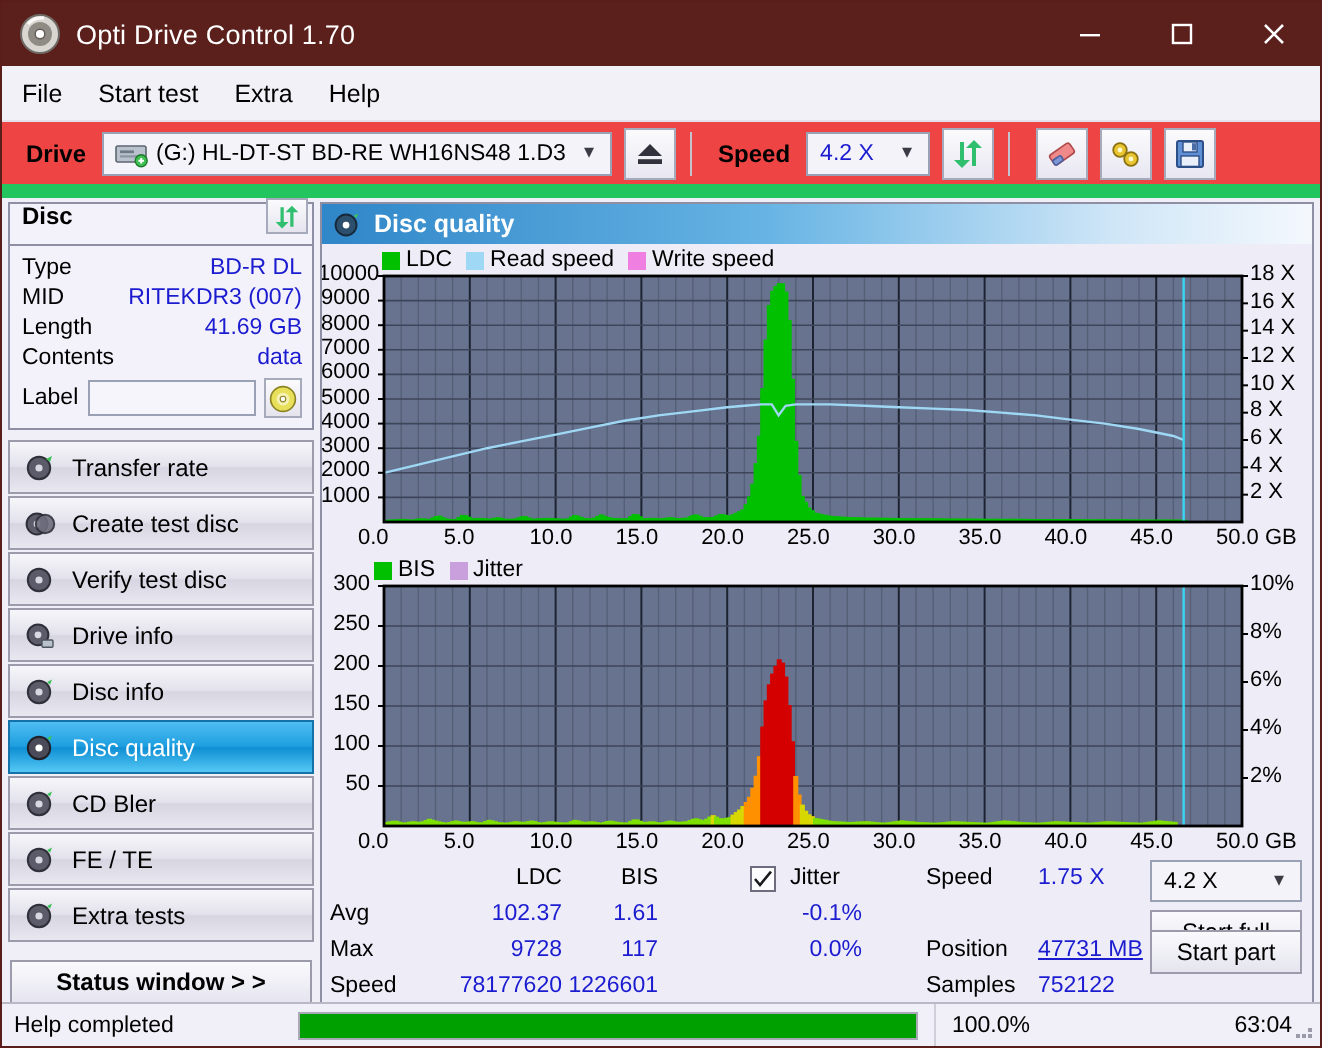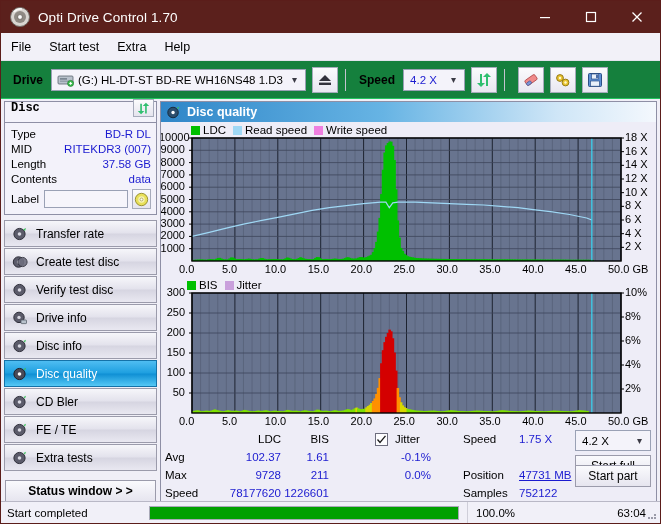--- a/index.html
+++ b/index.html
@@ -58,25 +58,25 @@
   .menu-item {
     padding: 2px 9px;
     color: #000;
     font-size: 12.5px;
     white-space: nowrap;
   }
 
   
   #toolbar {
     height: 38px;
-    background: #15803d;
+    background: #ef4444;
     display: flex;
     align-items: center;
     padding: 0 6px;
-    border-bottom: 1px solid #22c55e;
+    border-bottom: 7px solid #22c55e;
   }
   .tb-label {
     font-weight: bold;
     font-size: 12px;
     margin: 0 8px 0 6px;
     color: #000;
   }
   .combo {
     height: 22px;
     background: #f4f3fa;
@@ -125,21 +125,20 @@
   .disc-box {
     border: 1px solid #8e8fa5;
     background: #f3f2fa;
   }
   .disc-head {
     display: flex; align-items: center;
     height: 21px;
     padding: 0 2px 8px 6px;
     border-bottom: 1px solid #8e8fa5;
     background: #f3f2fa;
-    font-family: Liberation Mono, monospace;
   }
   .disc-head .t { font-weight: bold; font-size: 12px; color:#000; }
   .disc-head .btn {
     margin-left: auto;
     width: 21px; height: 18px;
     border: 1px solid #a6abbb;
     background: linear-gradient(#fbfbfd,#e5e4ee);
     display:flex;align-items:center;justify-content:center;
   }
   .disc-rows { padding: 3px 5px 4px 6px; }
@@ -392,21 +391,21 @@
           <div class="drow">
             <span class="k">Type</span>
             <span class="v">BD-R DL</span>
           </div>
           <div class="drow">
             <span class="k">MID</span>
             <span class="v">RITEKDR3 (007)</span>
           </div>
           <div class="drow">
             <span class="k">Length</span>
-            <span class="v">37.58 GB</span>
+            <span class="v">41.69 GB</span>
           </div>
           <div class="drow">
             <span class="k">Contents</span>
             <span class="v">data</span>
           </div>
           <div class="label-row">
             <span class="k">Label</span>
             <input class="label-input" type="text" value="" placeholder="" style="">
             <span class="cdbtn">
               <svg width="15" height="15" viewBox="0 0 16 16">
@@ -1215,21 +1214,21 @@
         </div>
         <div class="st k" style="left:234px; top:4px;">Jitter</div>
 
         <div class="st k" style="left:4px;   top:22px;">Avg</div>
         <div class="st v" style="left:58px;  top:22px; width:62px;">102.37</div>
         <div class="st v" style="left:126px; top:22px; width:42px;">1.61</div>
         <div class="st v" style="left:204px; top:22px; width:66px;">-0.1%</div>
 
         <div class="st k" style="left:4px;   top:40px;">Max</div>
         <div class="st v" style="left:58px;  top:40px; width:62px;">9728</div>
-        <div class="st v" style="left:126px; top:40px; width:42px;">211</div>
+        <div class="st v" style="left:126px; top:40px; width:42px;">117</div>
         <div class="st v" style="left:204px; top:40px; width:66px;">0.0%</div>
 
         <div class="st k" style="left:4px;   top:58px;">Speed</div>
         <div class="st v" style="left:48px;  top:58px; width:72px;">78177620</div>
         <div class="st v" style="left:122px; top:58px; width:46px;">1226601</div>
 
         <div class="st k" style="left:302px; top:4px;">Speed</div>
         <div class="st v" style="left:358px; top:4px; width:60px; text-align:left;">1.75 X</div>
         <div class="st k" style="left:302px; top:40px;">Position</div>
         <div class="st v" style="left:358px; top:40px; width:74px; text-align:left;text-decoration:underline;">47731 MB</div>
@@ -1241,21 +1240,21 @@
           <span class="carrow">▾</span>
         </div>
         <div class="sbtn" style="left:414px; top:26px; width:76px; height:22px;">Start full</div>
         <div class="sbtn" style="left:414px; top:36px; width:76px; height:22px;">Start part</div>
       </div>
 
     </div>
   </div>
 
   <div id="statusbar">
-    <div class="sb-cell sb-text">Start completed</div>
+    <div class="sb-cell sb-text">Help completed</div>
     <div class="sb-bar-wrap">
       <div class="sb-bar-fill" id="progfill" style="width: 100%;"></div>
     </div>
     <div class="sb-cell sb-pct">100.0%</div>
     <div class="sb-cell sb-time">63:04</div>
     <span class="grip">
       <svg width="10" height="10" viewBox="0 0 10 10">
         <g fill="#9a9aa8">
           <rect x="7" y="7" width="2" height="2"></rect>
             <rect x="4" y="7" width="2" height="2"></rect>

